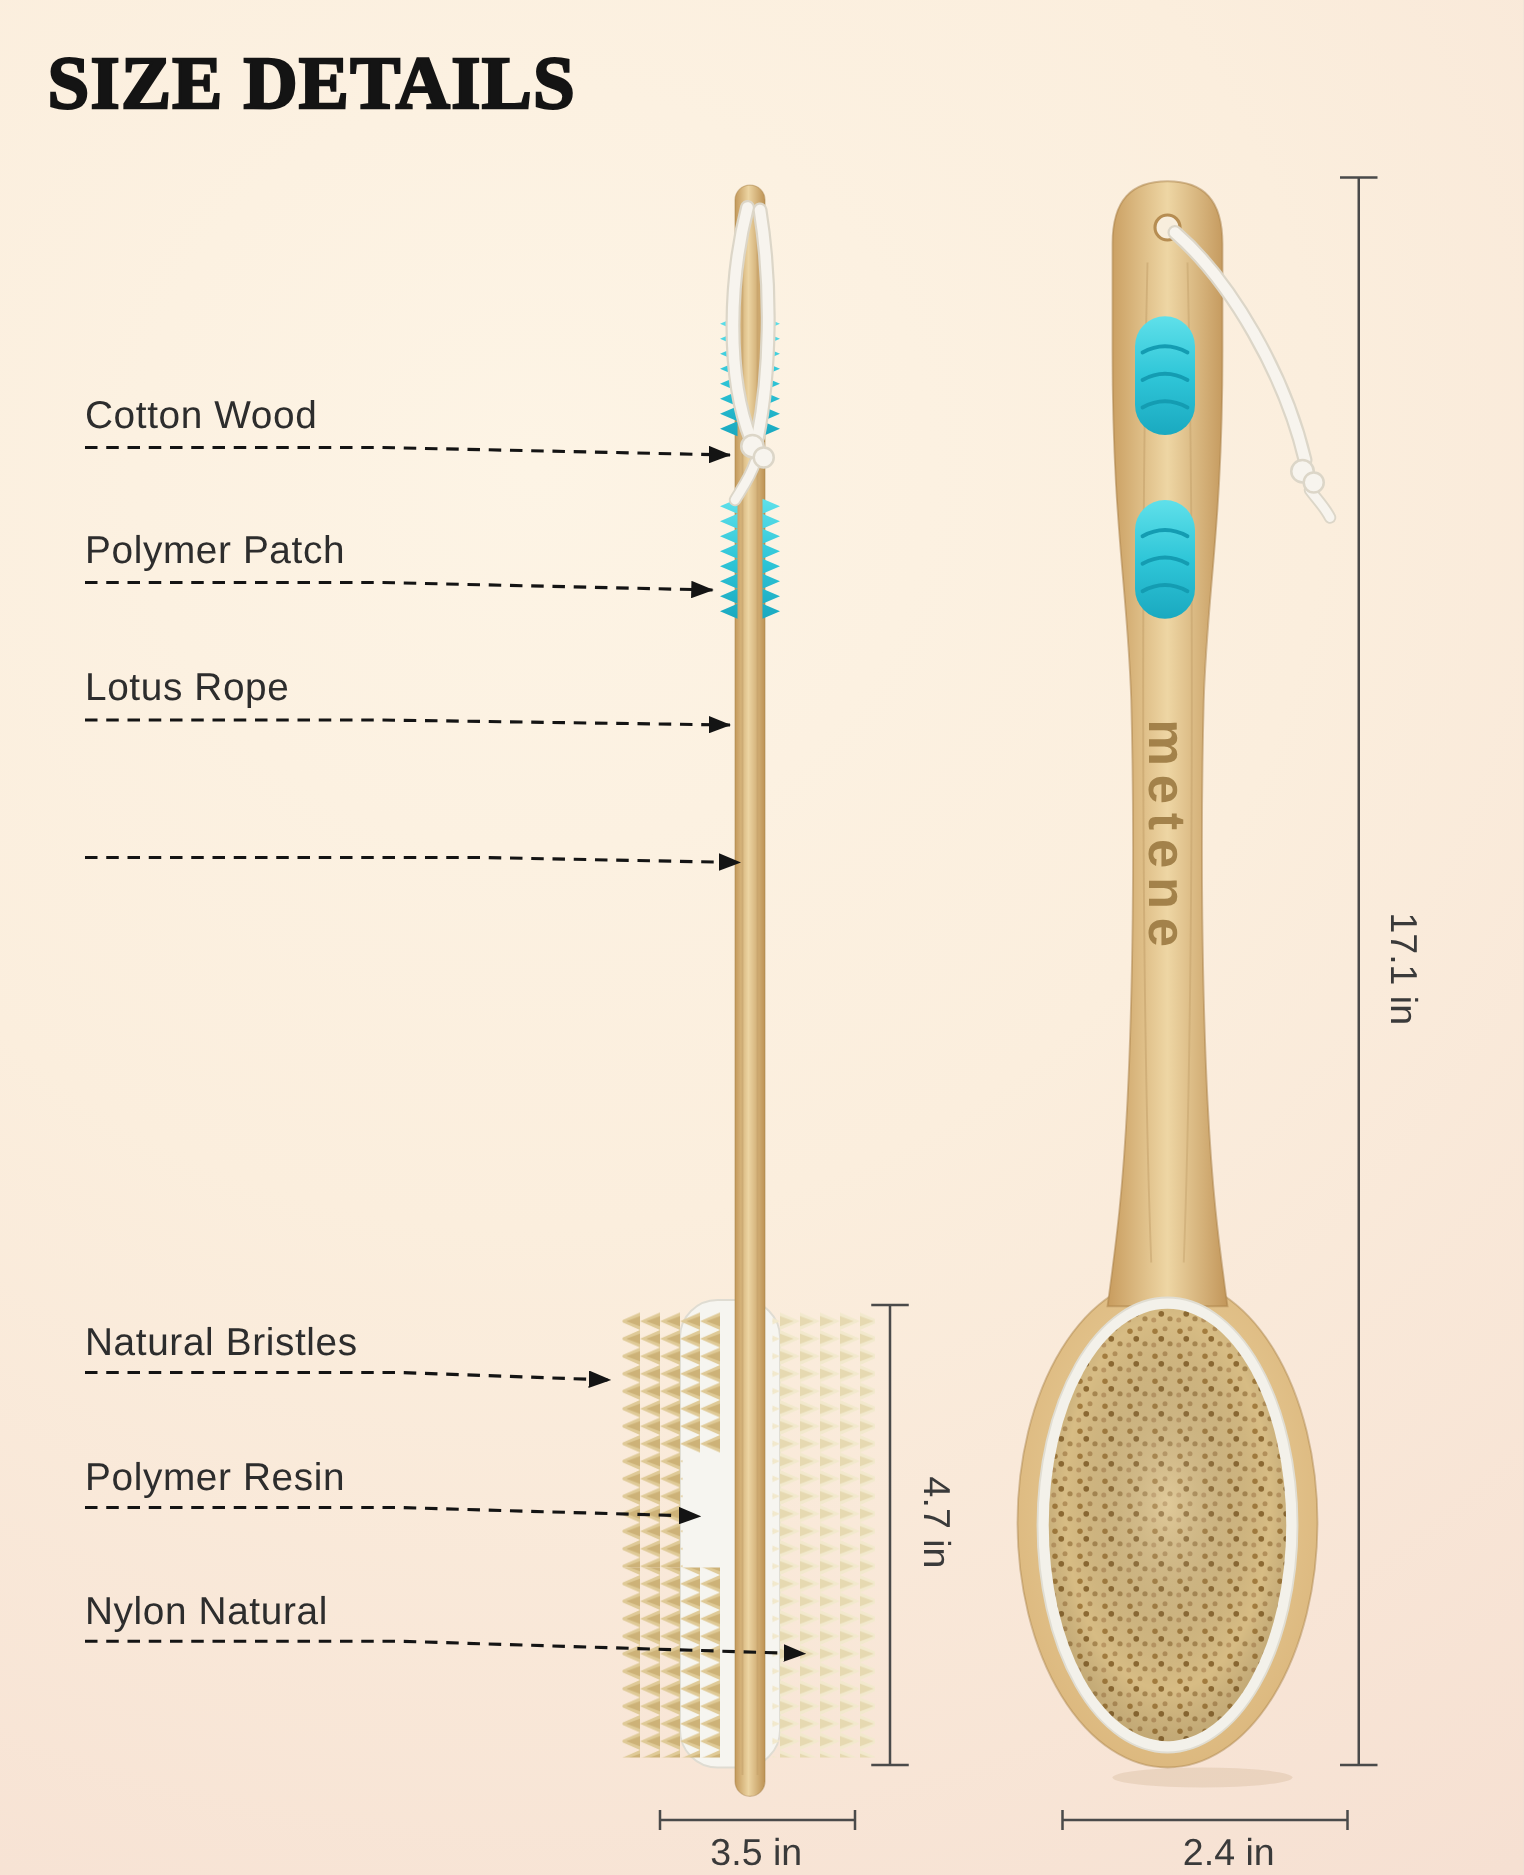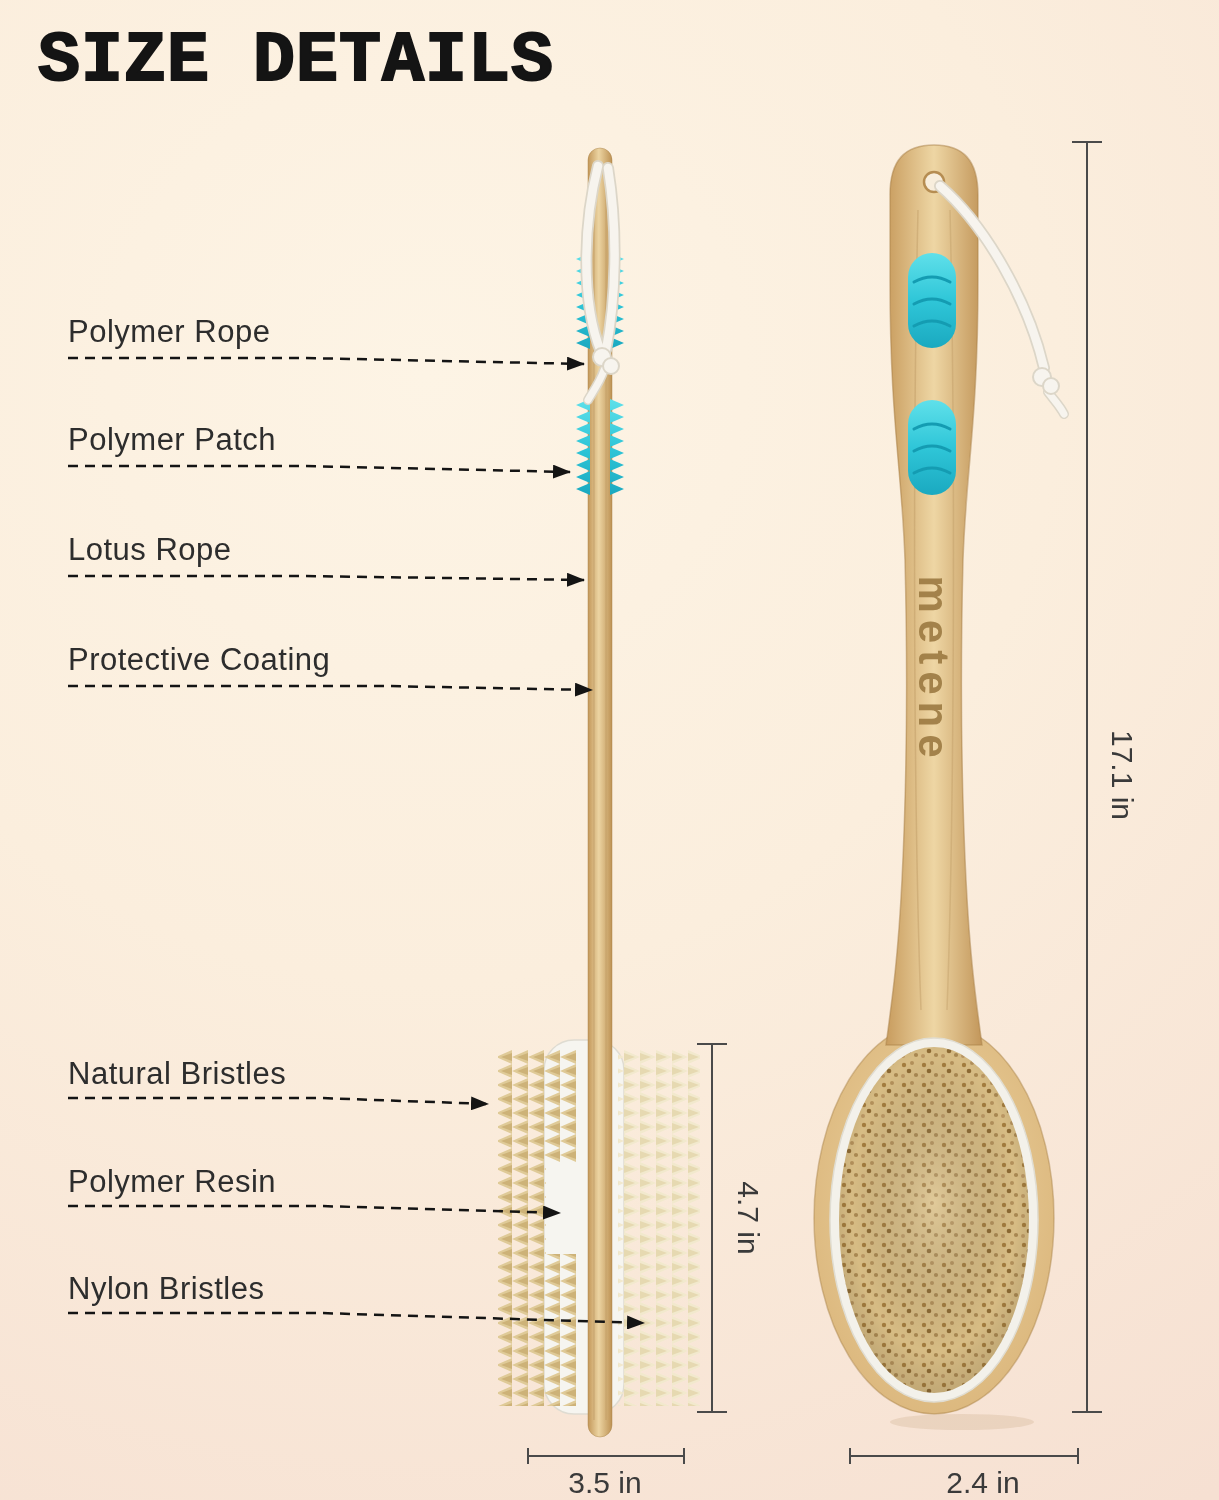--- a/index.html
+++ b/index.html
@@ -5,24 +5,24 @@
   html,body{margin:0;padding:0;background:#e9e2d8;}
   .canvas{
     position:relative;
     width:1219px;height:1500px;
     overflow:hidden;
     background:radial-gradient(115% 90% at 35% 25%, #fdf4e5 0%, #fbeedd 45%, #f6e0d2 100%);
     font-family:"Liberation Sans", sans-serif;
   }
   .art{position:absolute;left:0;top:0;width:1219px;height:1500px;}
   .title{
-    position:absolute;left:38px;top:22px;
-    font-size:70px;font-weight:bold;color:#141414;
+    position:absolute;left:38px;top:32px;
+    font-size:60px;font-weight:bold;color:#141414;
     letter-spacing:1px;-webkit-text-stroke:2px #141414;
-    font-family:Liberation Mono, monospace;
+    font-family:Liberation Serif, serif;
   }
   .callout{
     position:absolute;left:68px;
     font-size:31px;color:#2d2d2d;letter-spacing:.5px;
     white-space:nowrap;
   }
   .dim{
     position:absolute;width:110px;height:34px;
     font-size:30px;color:#3a3a3a;text-align:center;line-height:34px;
     white-space:nowrap;
@@ -168,26 +168,25 @@
     <g stroke="#4a4a4a" stroke-width="2">
       <path d="M1087 142 V1412 M1072 142 H1102 M1072 1412 H1102" fill="none"></path>
       <path d="M712 1044 V1412 M697 1044 H727 M697 1412 H727" fill="none"></path>
       <path d="M528 1456 H684 M528 1448 V1464 M684 1448 V1464" fill="none"></path>
       <path d="M850 1456 H1078 M850 1448 V1464 M1078 1448 V1464" fill="none"></path>
     </g>
   </svg>
 
   <div class="title">SIZE DETAILS</div>
 
-  <div class="callout" style="top:314px">Polymer Rope</div>
+  <div class="callout" style="top:314px">Cotton Wood</div>
   <div class="callout" style="top:422px">Polymer Patch</div>
   <div class="callout" style="top:532px">Lotus Rope</div>
-  <div class="callout" style="top:642px">Protective Coating</div>
   <div class="callout" style="top:1056px">Natural Bristles</div>
   <div class="callout" style="top:1164px">Polymer Resin</div>
-  <div class="callout" style="top:1271px">Nylon Bristles</div>
+  <div class="callout" style="top:1271px">Nylon Natural</div>
 
   <div class="dim dim-v" style="left:1067px;top:758px">17.1 in</div>
   <div class="dim dim-v" style="left:693px;top:1201px">4.7 in</div>
   <div class="dim" style="left:550px;top:1466px">3.5 in</div>
   <div class="dim" style="left:928px;top:1466px">2.4 in</div>
 
 </div>
 
 </body></html>

